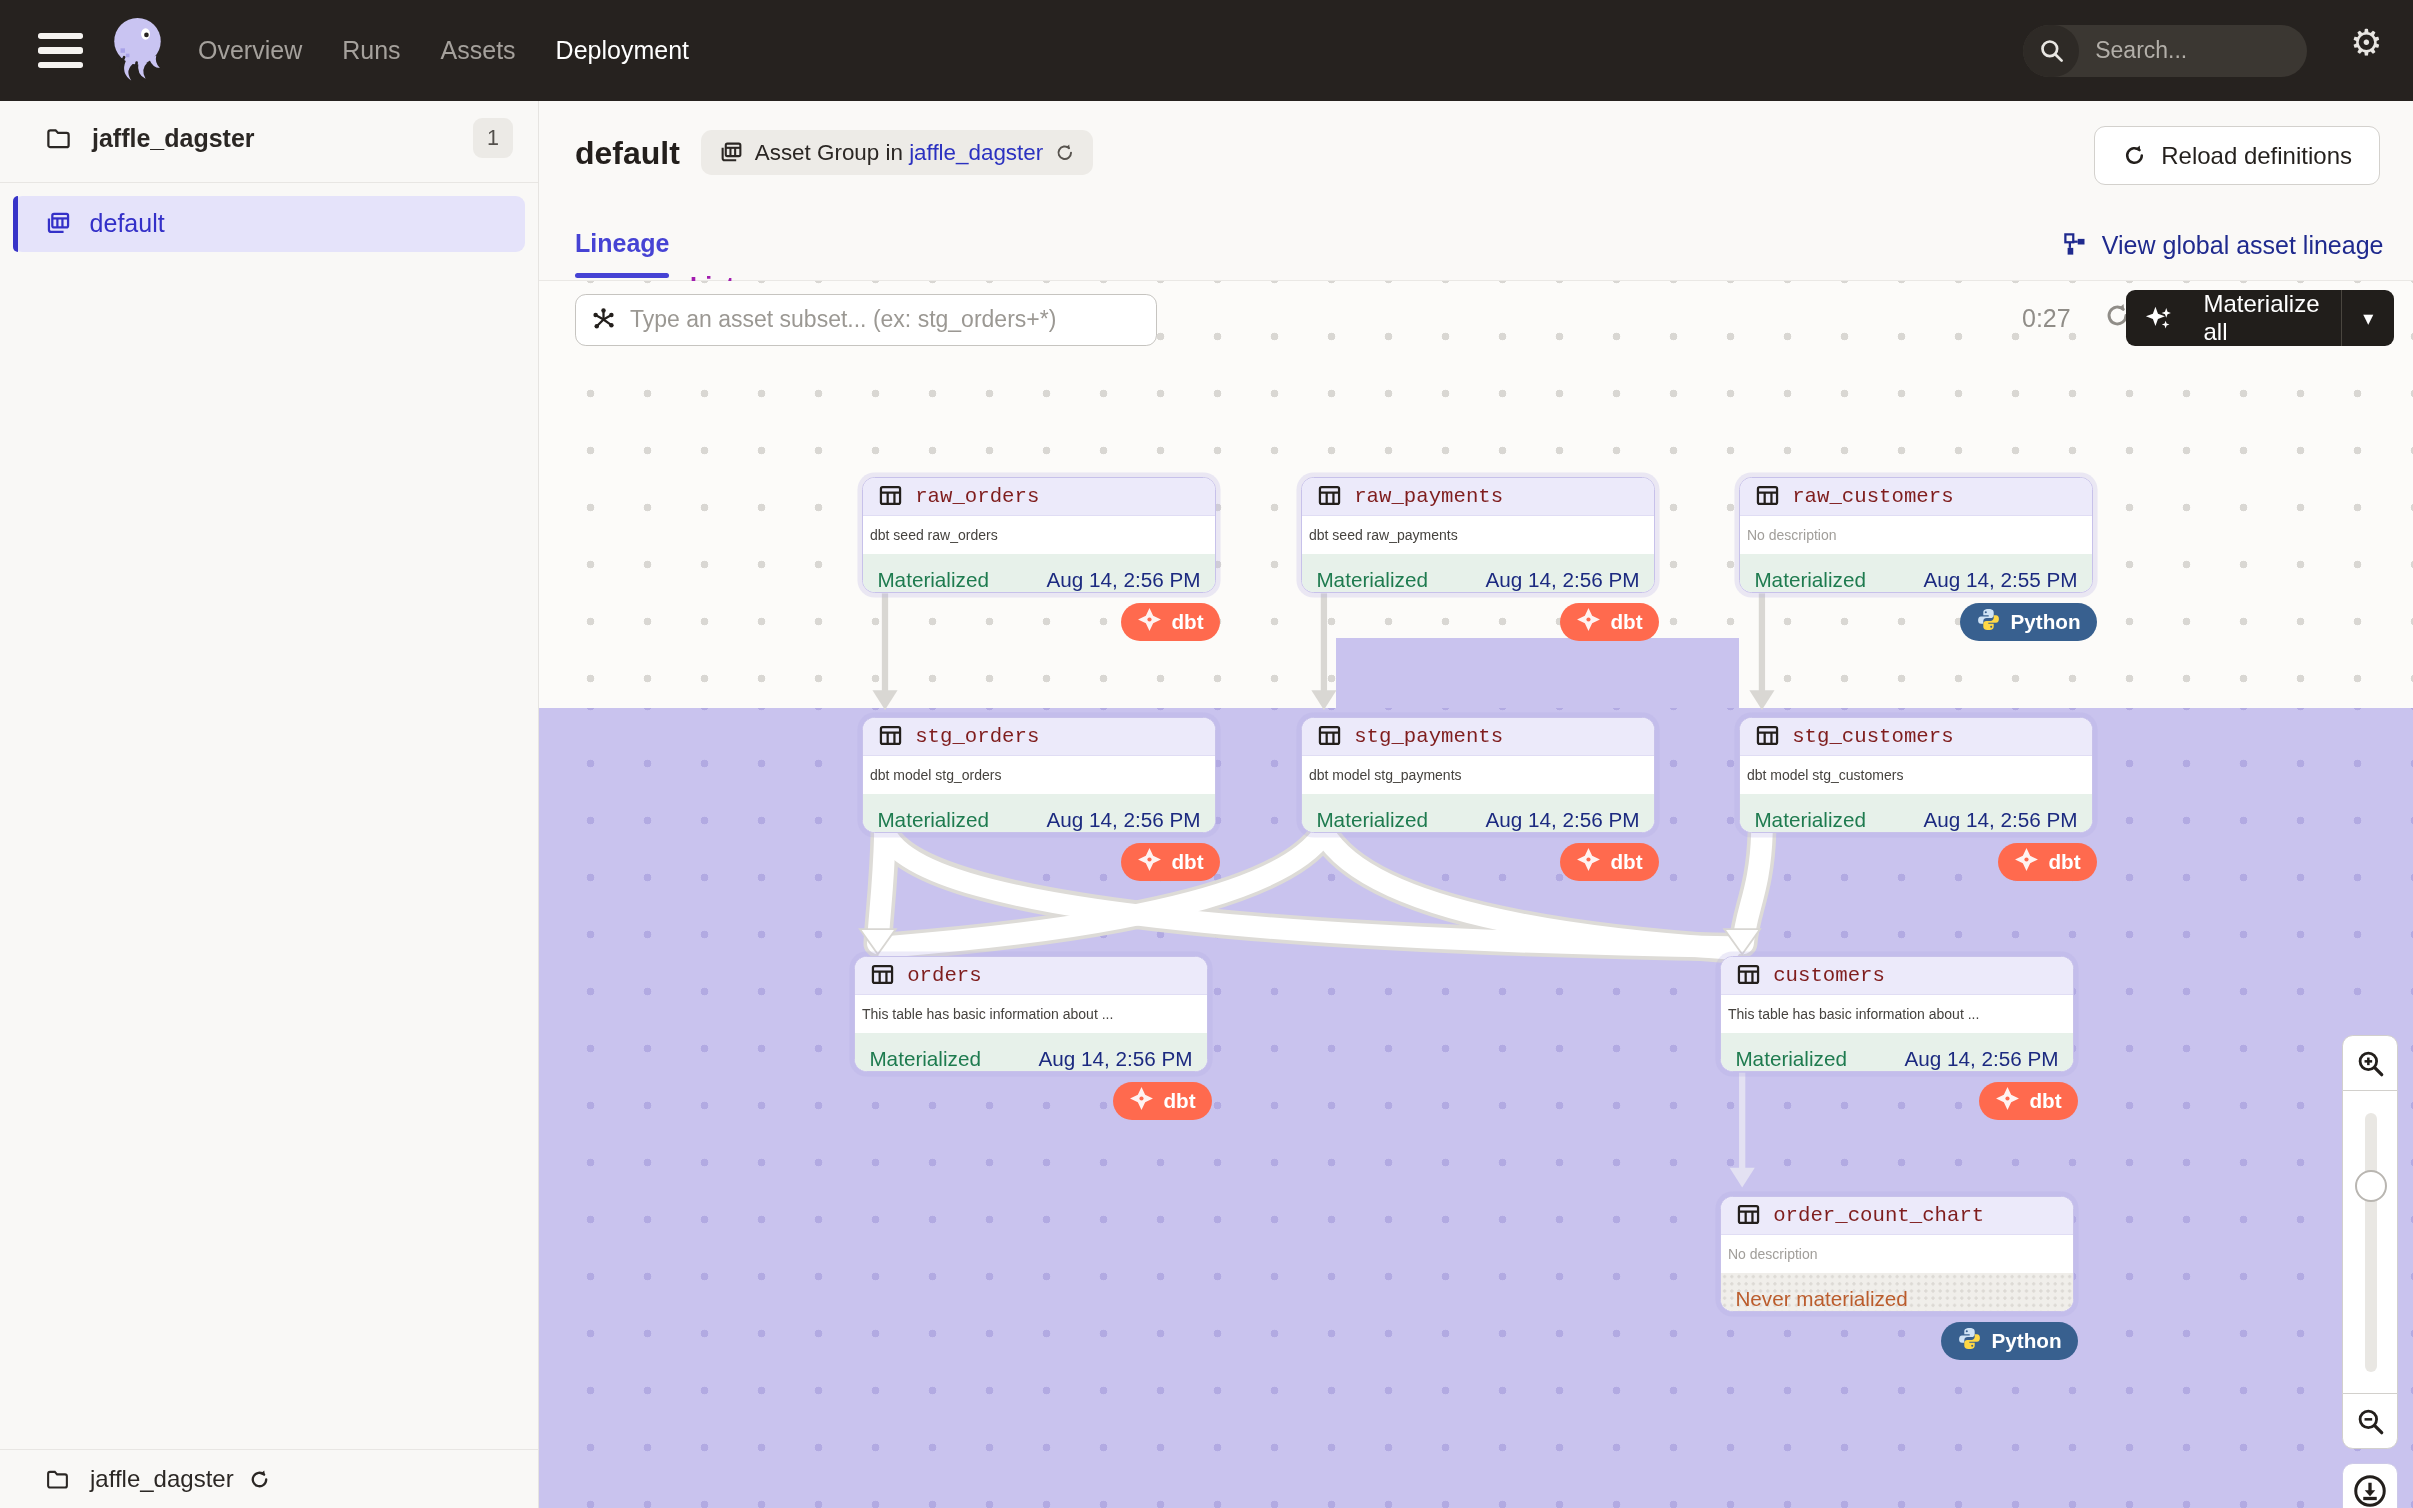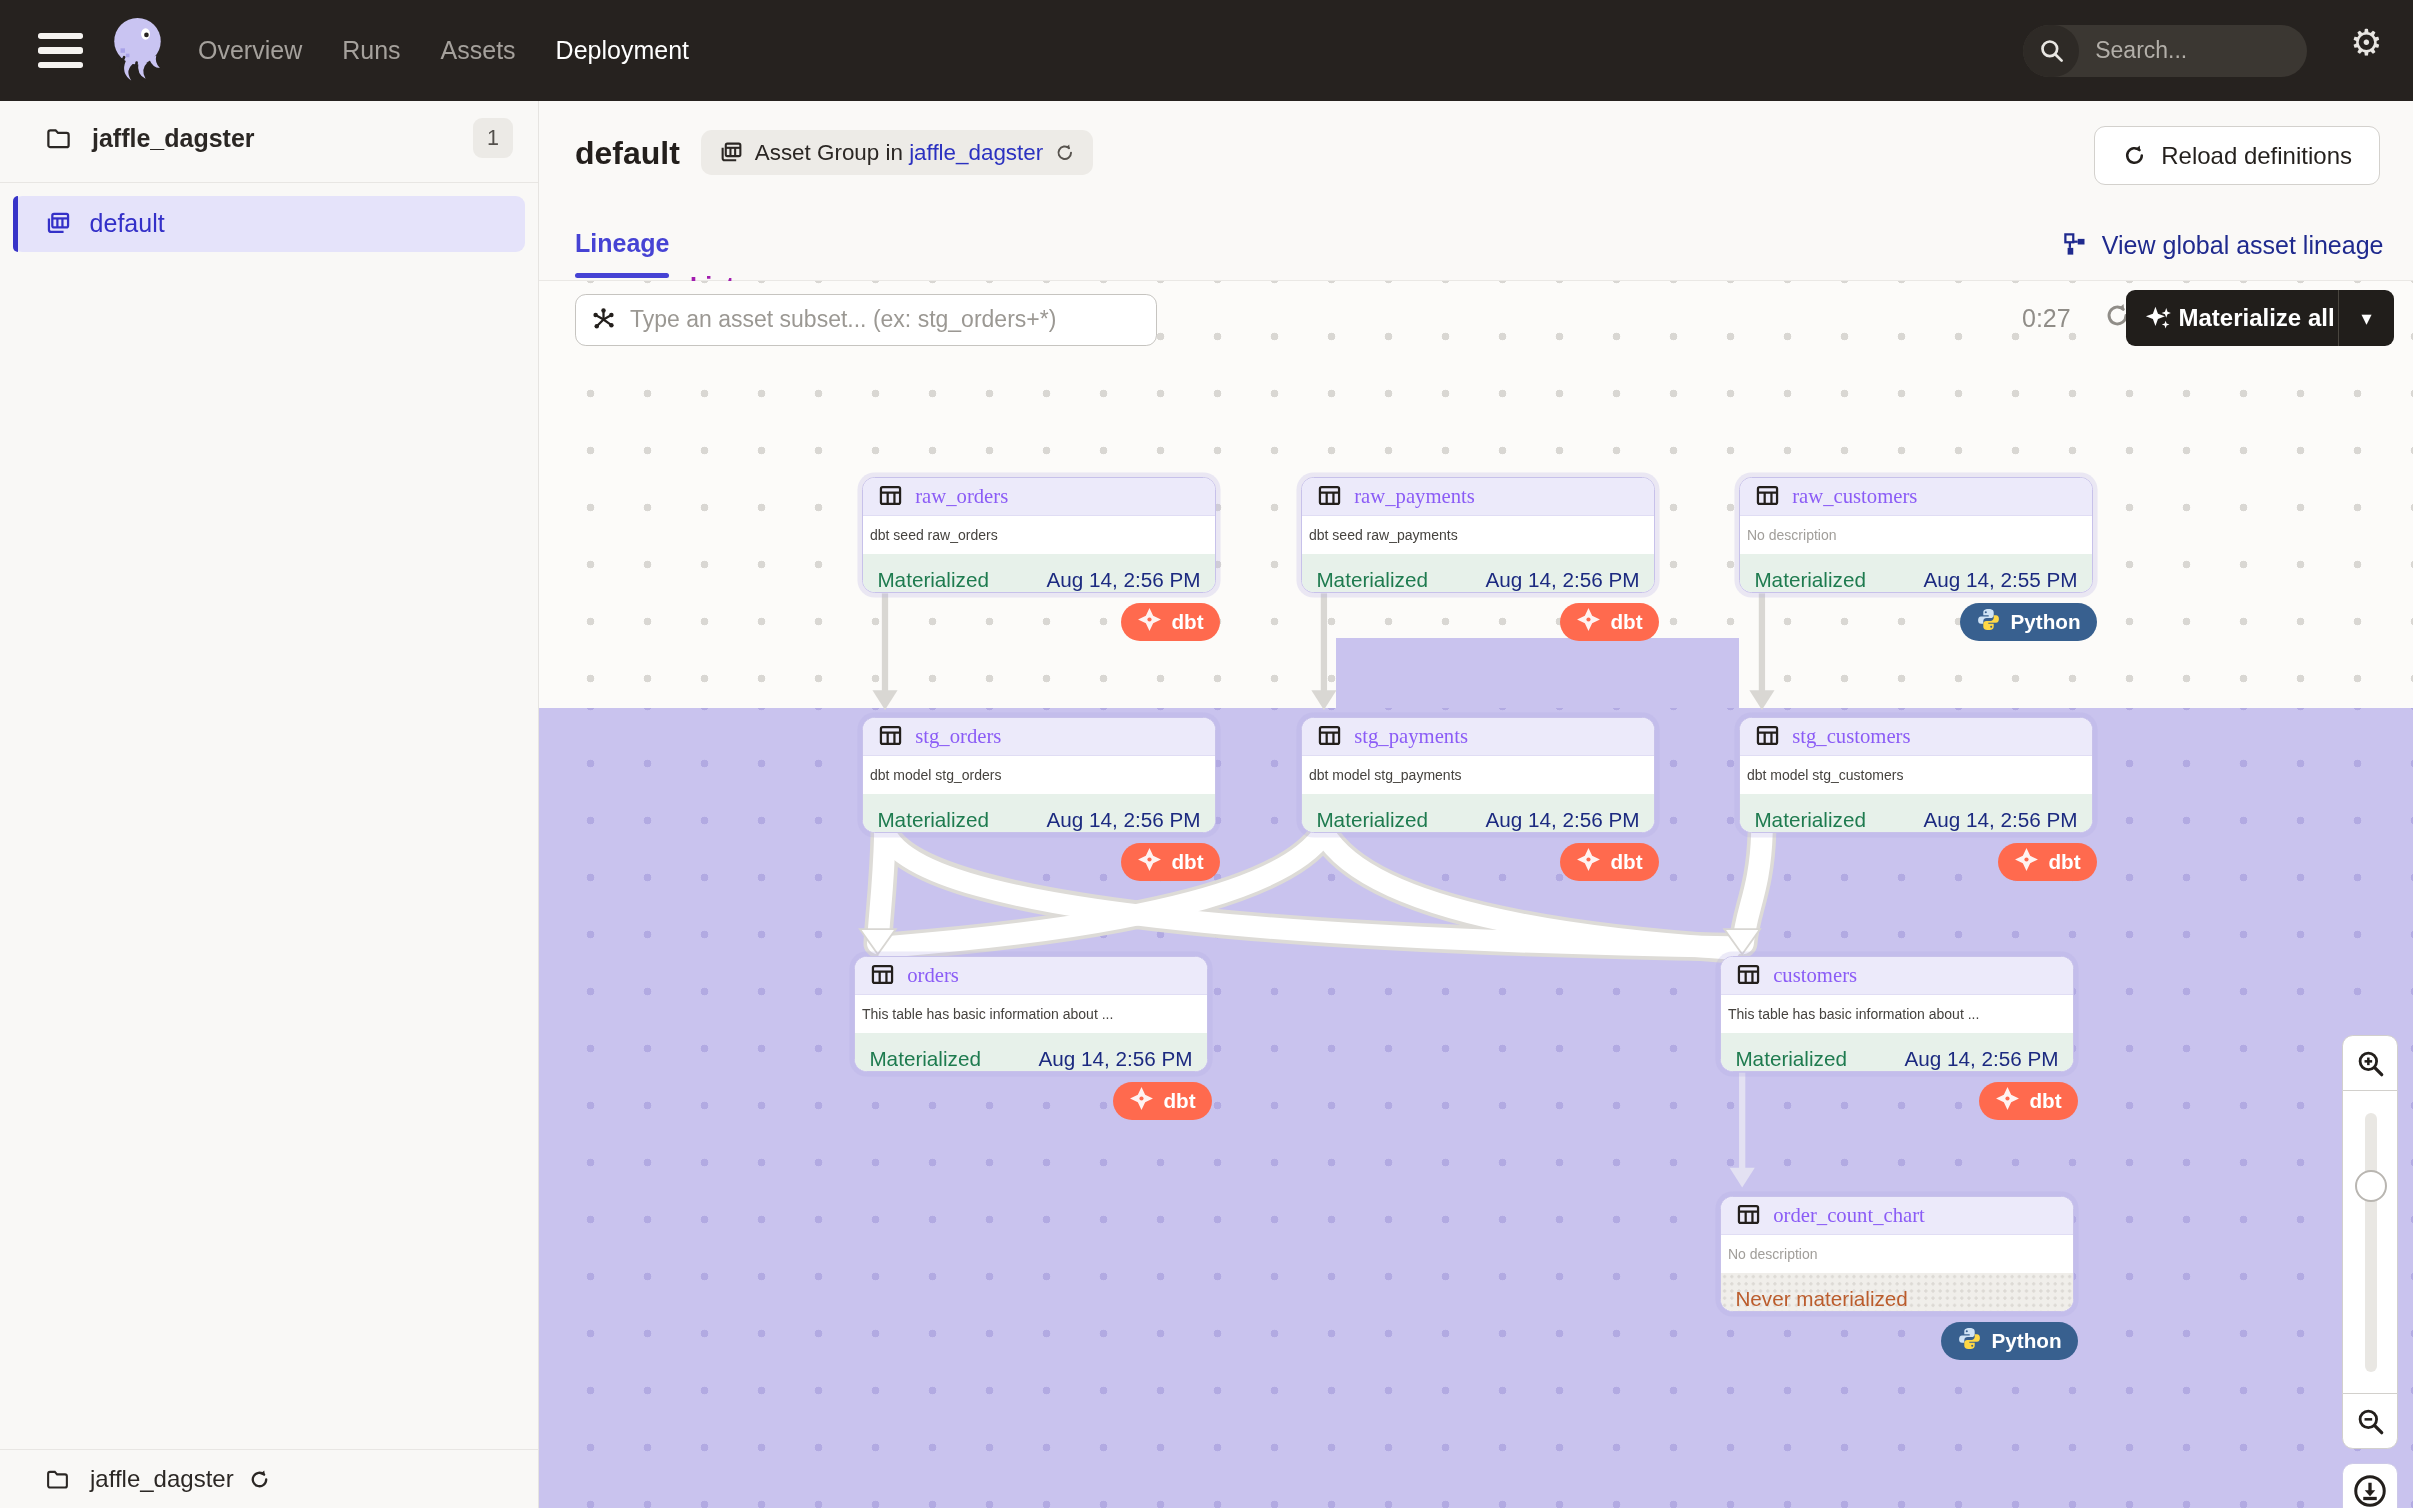--- a/index.html
+++ b/index.html
@@ -63,32 +63,32 @@
 
   .edges { position:absolute; left:0; top:0; width:1875px; height:1227px; }
 
   
   .subset-input-wrap { position:absolute; left:36px; top:12.6px; width:582px; height:52px; background:#ffffff; border:1.8px solid #c6c4c0; border-radius:10.8px; display:flex; align-items:center; padding:0 14.4px; gap:12.6px; }
   .subset-input { flex:1; border:none; outline:none; font-size:23px; color:#3f3c38; font-family:"Liberation Sans",sans-serif; background:transparent; }
   .subset-input::placeholder { color:#9b9893; }
   .timer { position:absolute; left:1483px; top:23px; font-size:25px; color:#908d88; }
   .pane-refresh { position:absolute; left:1564px; top:20px; cursor:pointer; }
   .materialize-btn { position:absolute; left:1587px; top:9px; width:268px; height:56px; background:#211e1b; border-radius:9px; display:flex; align-items:center; color:#ffffff; cursor:pointer; }
-  .materialize-btn .label { font-size:24px; font-weight:700; margin-left:4px; }
+  .materialize-btn .label { font-size:24px; font-weight:400; margin-left:29px; }
   .mat-caret { margin-left:auto; width:56px; height:100%; border-left:0.9px solid #4a463f; display:flex; align-items:center; justify-content:center; font-size:20px; }
   .mat-spark { margin-left:18px; display:flex; }
 
   
   .node { position:absolute; width:354px; }
   .pos-0{left:323px;top:196px}.pos-1{left:762px;top:196px}.pos-2{left:1200px;top:196px}
   .pos-3{left:323px;top:436px}.pos-4{left:762px;top:436px}.pos-5{left:1200px;top:436px}
   .pos-6{left:315px;top:675px}.pos-7{left:1181px;top:675px}.pos-8{left:1181px;top:915px}
   .node-card { background:#ffffff; border:1.8px solid #c7c1ea; border-radius:12.6px; overflow:hidden; box-shadow:0 0 0 4.5px rgba(178,170,226,0.25); cursor:pointer; }
   .node-header { height:38px; background:#eceafa; display:flex; align-items:center; padding:0 14.4px; gap:10.8px; border-bottom:0.9px solid #e0ddf4; }
-  .node-title { font-family:Liberation Serif, serif; font-size:20.7px; color:#8b5cf6; }
+  .node-title { font-family:Liberation Mono, monospace; font-size:20.7px; color:#7f1d1d; }
   .node-desc { height:38px; display:flex; align-items:center; padding:0 7px; font-size:14px; color:#45423e; background:#ffffff; white-space:nowrap; overflow:hidden; }
   .node-desc.muted { color:#a19e9a; }
   .node-footer { height:38px; background:#e7f1ea; display:flex; align-items:flex-end; padding:0 14.4px; }
   .node-footer .status { font-size:20.7px; color:#1e7b4f; }
   .node-footer .time { margin-left:auto; font-size:20.7px; color:#1c2a80; }
   .node-footer.never { background:#f0eeea; background-image:radial-gradient(circle,#dcd9d4 1.3px,transparent 1.8px); background-size:7.2px 7.2px; }
   .node-footer.never .status { color:#bb5c2c; }
   .node-badge { position:absolute; right:-3.6px; top:126px; height:38px; border-radius:19px; display:flex; align-items:center; padding:0 16px; gap:9px; color:#ffffff; font-size:20.7px; font-weight:700; }
   .node-badge.dbt { background:#ff6a4e; }
   .node-badge.python { background:#38608f; }

